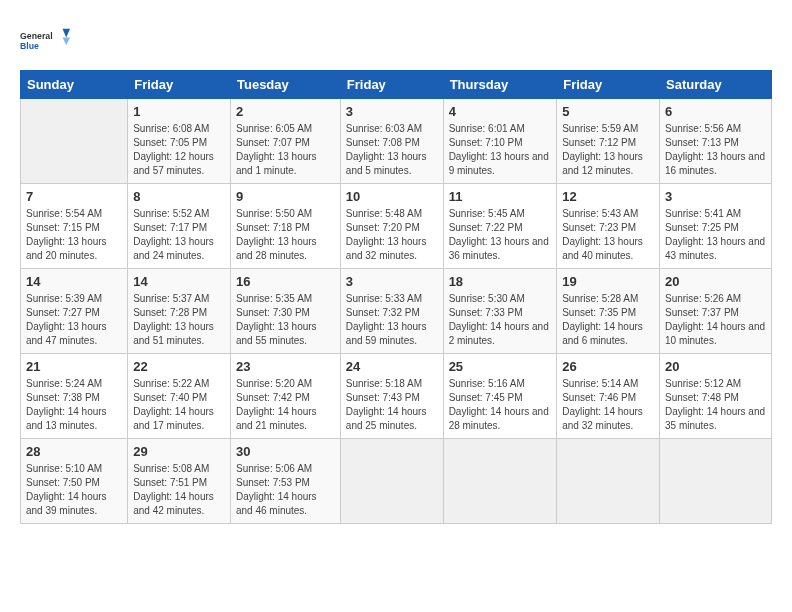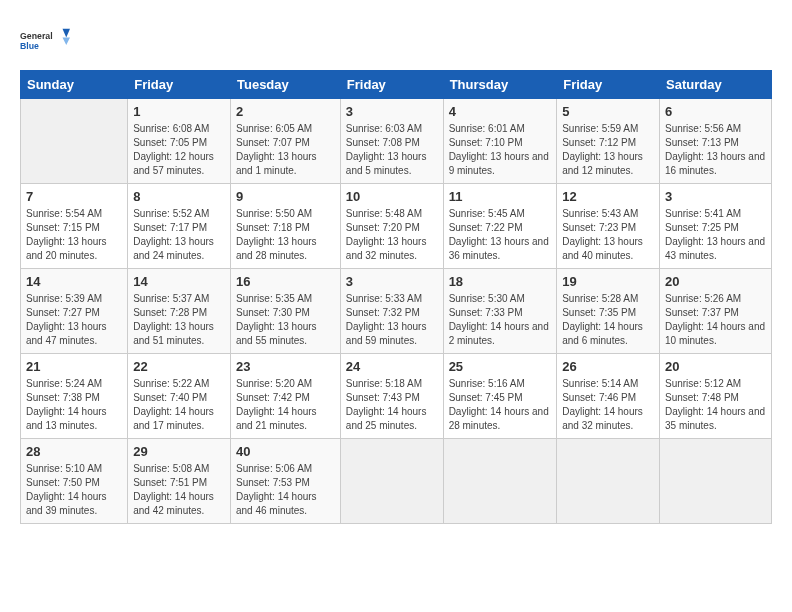--- a/index.html
+++ b/index.html
@@ -282,21 +282,21 @@
           Sunrise: 5:10 AM<br>Sunset: 7:50 PM<br>Daylight: 14 hours and 39 minutes.
         </div>
       </td>
         <td>
         <span class="day-num">29</span>
         <div class="day-detail">
           Sunrise: 5:08 AM<br>Sunset: 7:51 PM<br>Daylight: 14 hours and 42 minutes.
         </div>
       </td>
         <td>
-        <span class="day-num">40</span>
+        <span class="day-num">30</span>
         <div class="day-detail">
           Sunrise: 5:06 AM<br>Sunset: 7:53 PM<br>Daylight: 14 hours and 46 minutes.
         </div>
       </td>
         <td class="empty-cell"></td>
         <td class="empty-cell"></td>
         <td class="empty-cell"></td>
         <td class="empty-cell"></td>
       </tr>
     </tbody>

